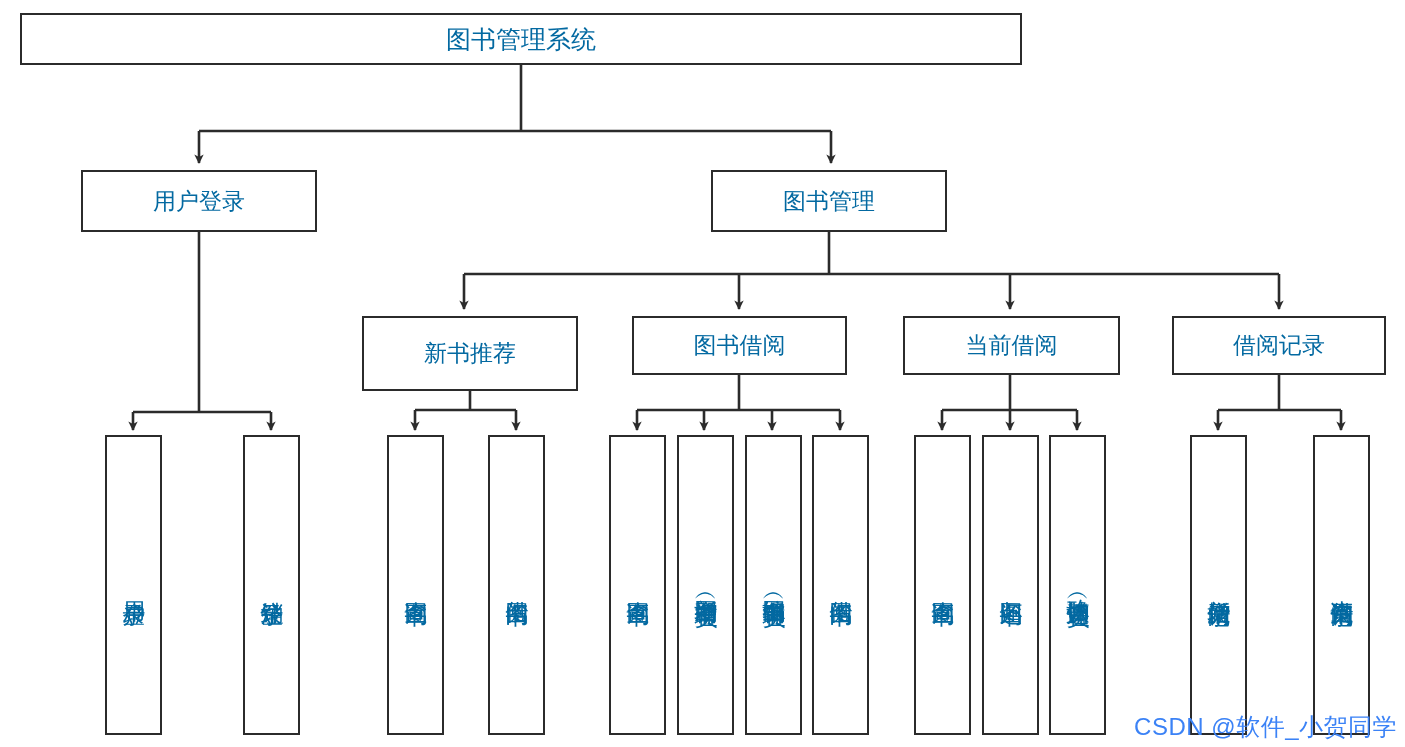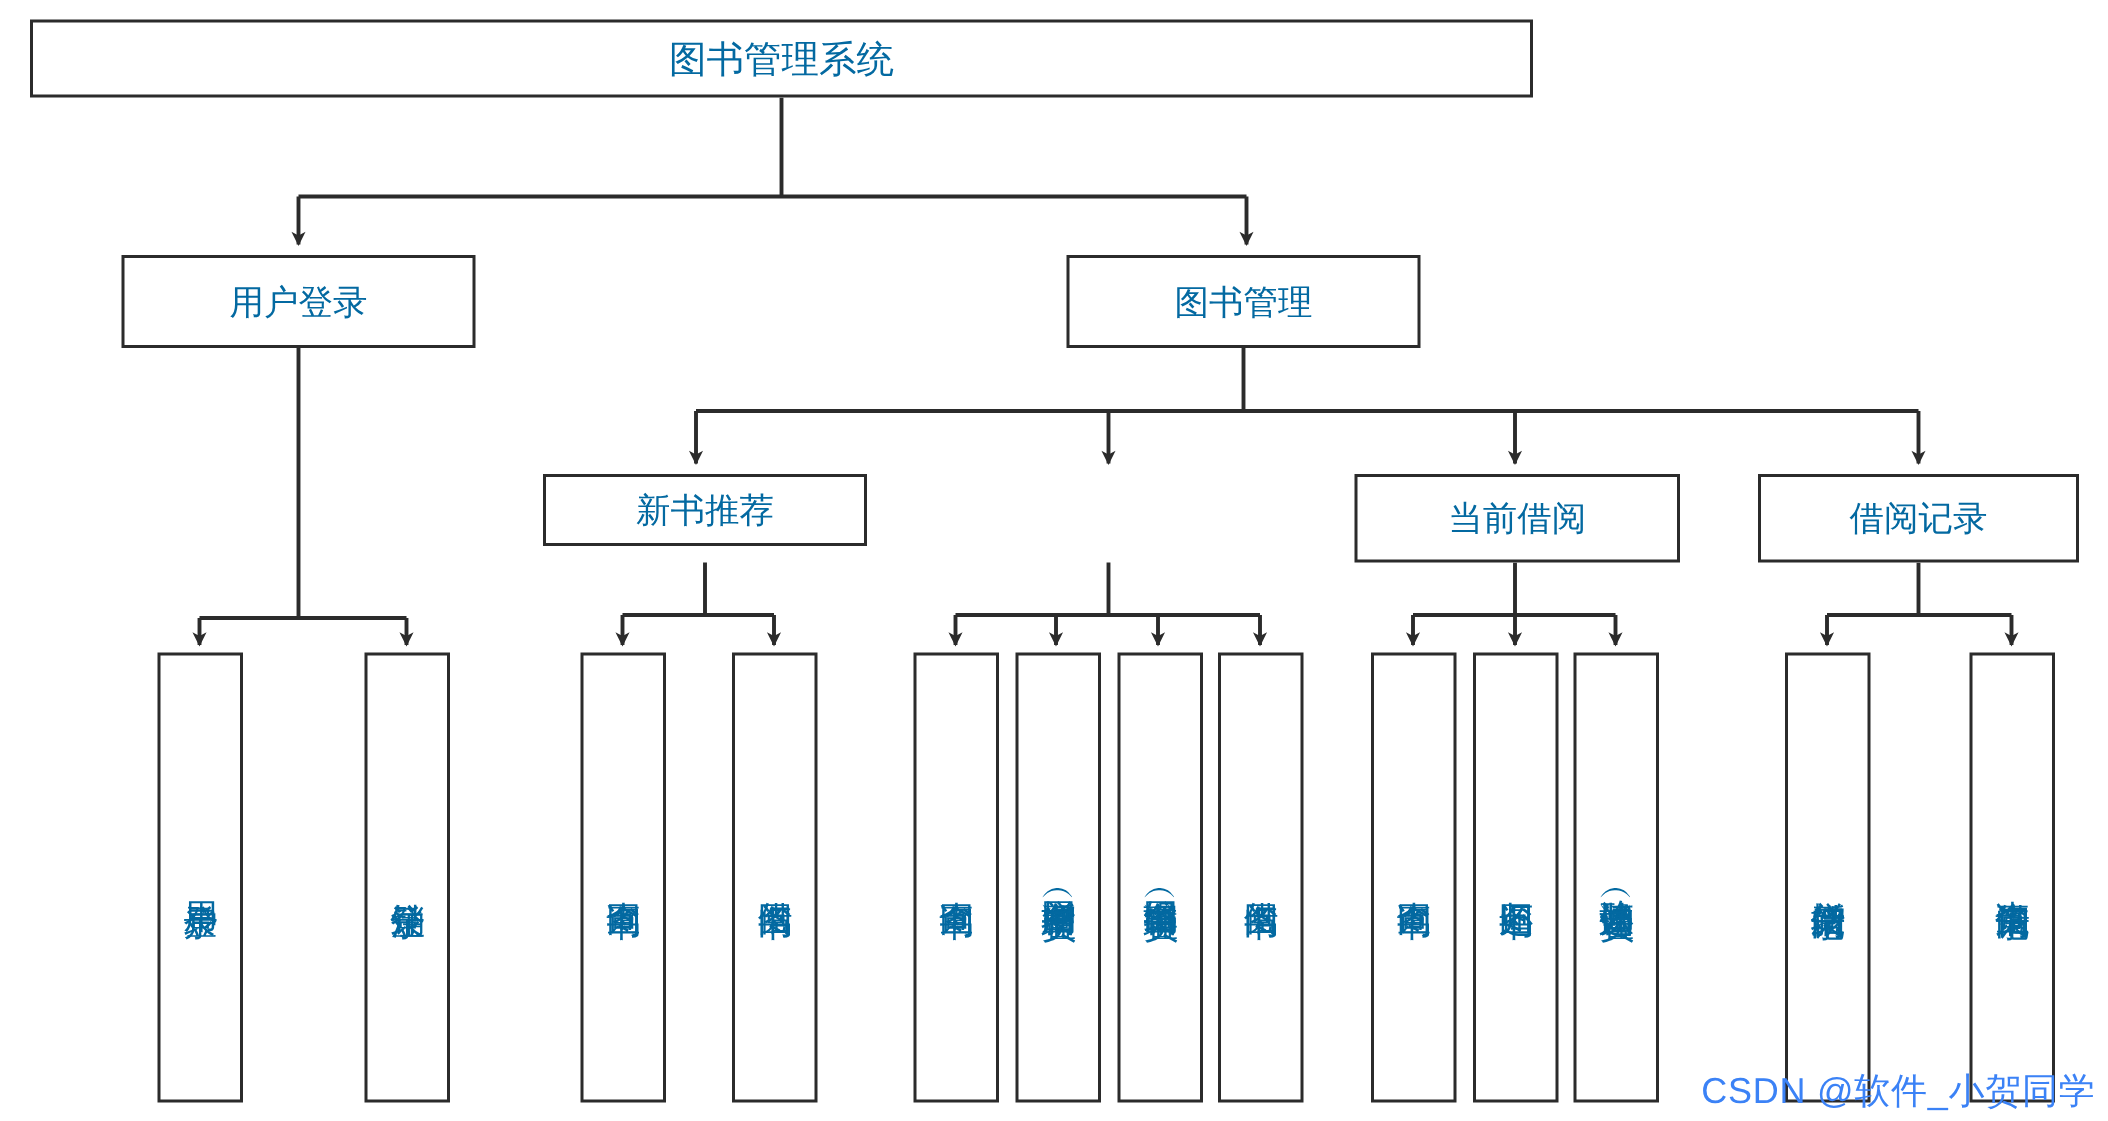--- a/index.html
+++ b/index.html
@@ -129,22 +129,25 @@
     <span>图书管理系统</span>
   </div>
 
   <div class="node lvl2" style="left:81px; top:170px; width:236px; height:62px;">
     <span>用户登录</span>
   </div>
   <div class="node lvl2" style="left:711px; top:170px; width:236px; height:62px;justify-content:center;">
     <span>图书管理</span>
   </div>
 
-  <div class="node lvl3" style="left:362px; top:316px; width:216px; height:48px;">
+  <div class="node lvl3" style="left:362px; top:316px; width:216px; height:75px;">
     <span>新书推荐</span>
+  </div>
+  <div class="node lvl3" style="left:632px; top:316px; width:215px; height:59px;">
+    <span>图书借阅</span>
   </div>
   <div class="node lvl3" style="left:903px; top:316px; width:217px; height:59px;">
     <span>当前借阅</span>
   </div>
   <div class="node lvl3" style="left:1172px; top:316px; width:214px; height:59px;">
     <span>借阅记录</span>
   </div>
 
   <div class="node leaf" style="left:105px; top:435px; width:57px; height:300px;">
     <span class="vtext">用户登录</span>

